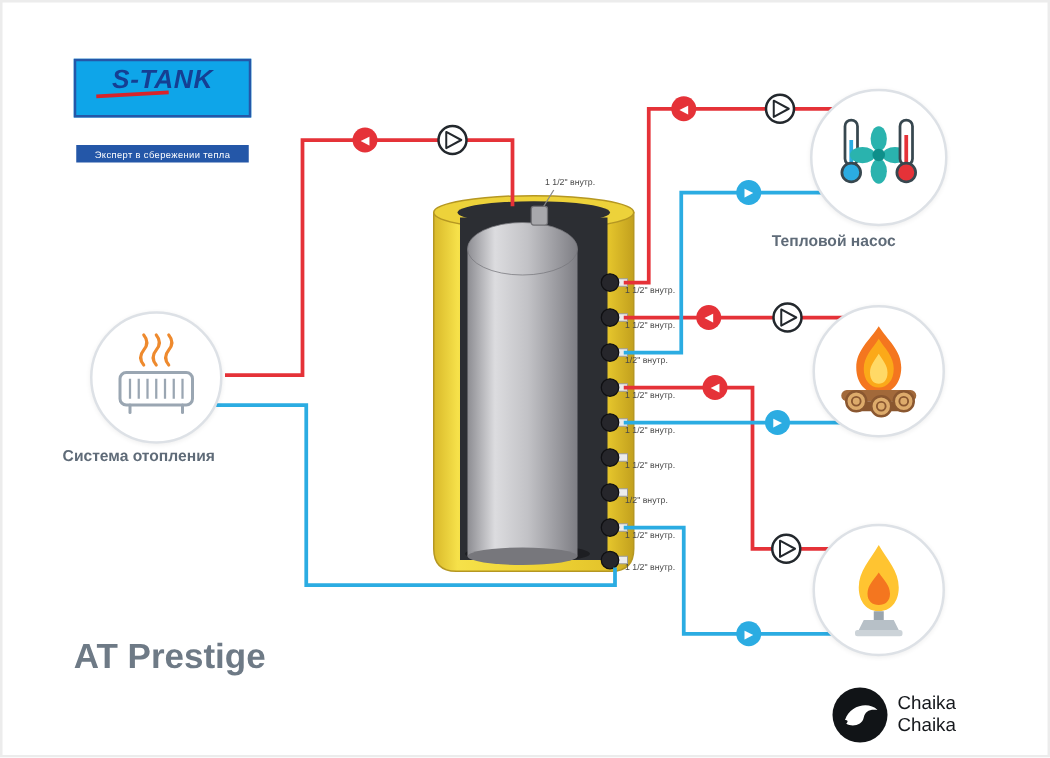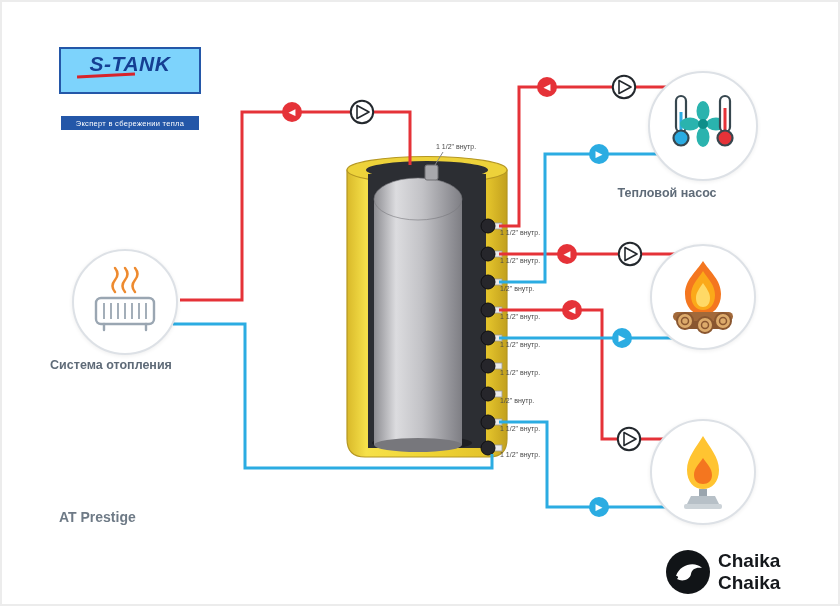--- a/index.html
+++ b/index.html
@@ -5,21 +5,21 @@
   * { margin:0; padding:0; box-sizing:border-box; }
   html,body { background:#fff; font-family:"Liberation Sans", sans-serif; }
   .canvas { position:relative; width:840px; height:606px; background:#fff;
             border:2px solid #ececec; overflow:hidden; }
 
   
   .pipes { position:absolute; left:0; top:0; width:840px; height:606px; }
 
   
   .logo { position:absolute; left:57px; top:45px; width:142px; height:47px;
-          border:2px solid #2457a8; background:#7dd3fc; }
+          border:2px solid #2457a8; background:#0ea5e9; }
   .logo-top { position:relative; height:29px; display:flex; align-items:center; justify-content:center; }
   .logo-brand { font-size:21px; font-weight:bold; font-style:italic; color:#153f93; letter-spacing:.5px; }
   .logo-swoosh { position:absolute; left:16px; bottom:1px; width:58px; height:3px;
                  background:#d8232a; transform:rotate(-3deg); }
   .logo-bar { height:14px; background:#2457a8; color:#fff; font-size:7.5px;
               display:flex; align-items:center; justify-content:center; letter-spacing:.3px;margin-top:38px; }
 
   
   .node-circle { position:absolute; background:#fff; border:2px solid #dde1e6; border-radius:50%;
                  display:flex; align-items:center; justify-content:center;
@@ -33,27 +33,27 @@
            color:#fff; font-size:9px; line-height:1; }
   .badge.hot  { background:#e53238; }
   .badge.cold { background:#2bace2; }
   .pump { position:absolute; width:26px; height:26px; }
 
   
   .port-label { position:absolute; font-size:7px; color:#4a4a4a; white-space:nowrap; }
   .top-port-label { position:absolute; left:434px; top:141px; font-size:7px; color:#4a4a4a; white-space:nowrap; }
 
   
-  .model { position:absolute; left:57px; top:507px; font-size:14px; font-weight:bold; color:#6e7a86; }
+  .model { position:absolute; left:57px; top:507px; font-size:28px; font-weight:bold; color:#6e7a86; }
 
   
   .chaika { position:absolute; left:664px; top:548px; display:flex; align-items:center; gap:8px; }
   .chaika-circle { width:44px; height:44px; border-radius:50%; background:#111417;
                    display:flex; align-items:center; justify-content:center; }
-  .chaika-text div { font-size:19px; font-weight:700; color:#15181c; line-height:1.18; }
+  .chaika-text div { font-size:15px; font-weight:400; color:#15181c; line-height:1.18; }
 </style>
 </head>
 <body>
 
 <div class="canvas">
 
   <svg class="pipes" viewBox="0 0 840 606">
     <defs>
       <linearGradient id="gYellow" x1="0" y1="0" x2="1" y2="0">
         <stop offset="0" stop-color="#d9b92a"></stop>

